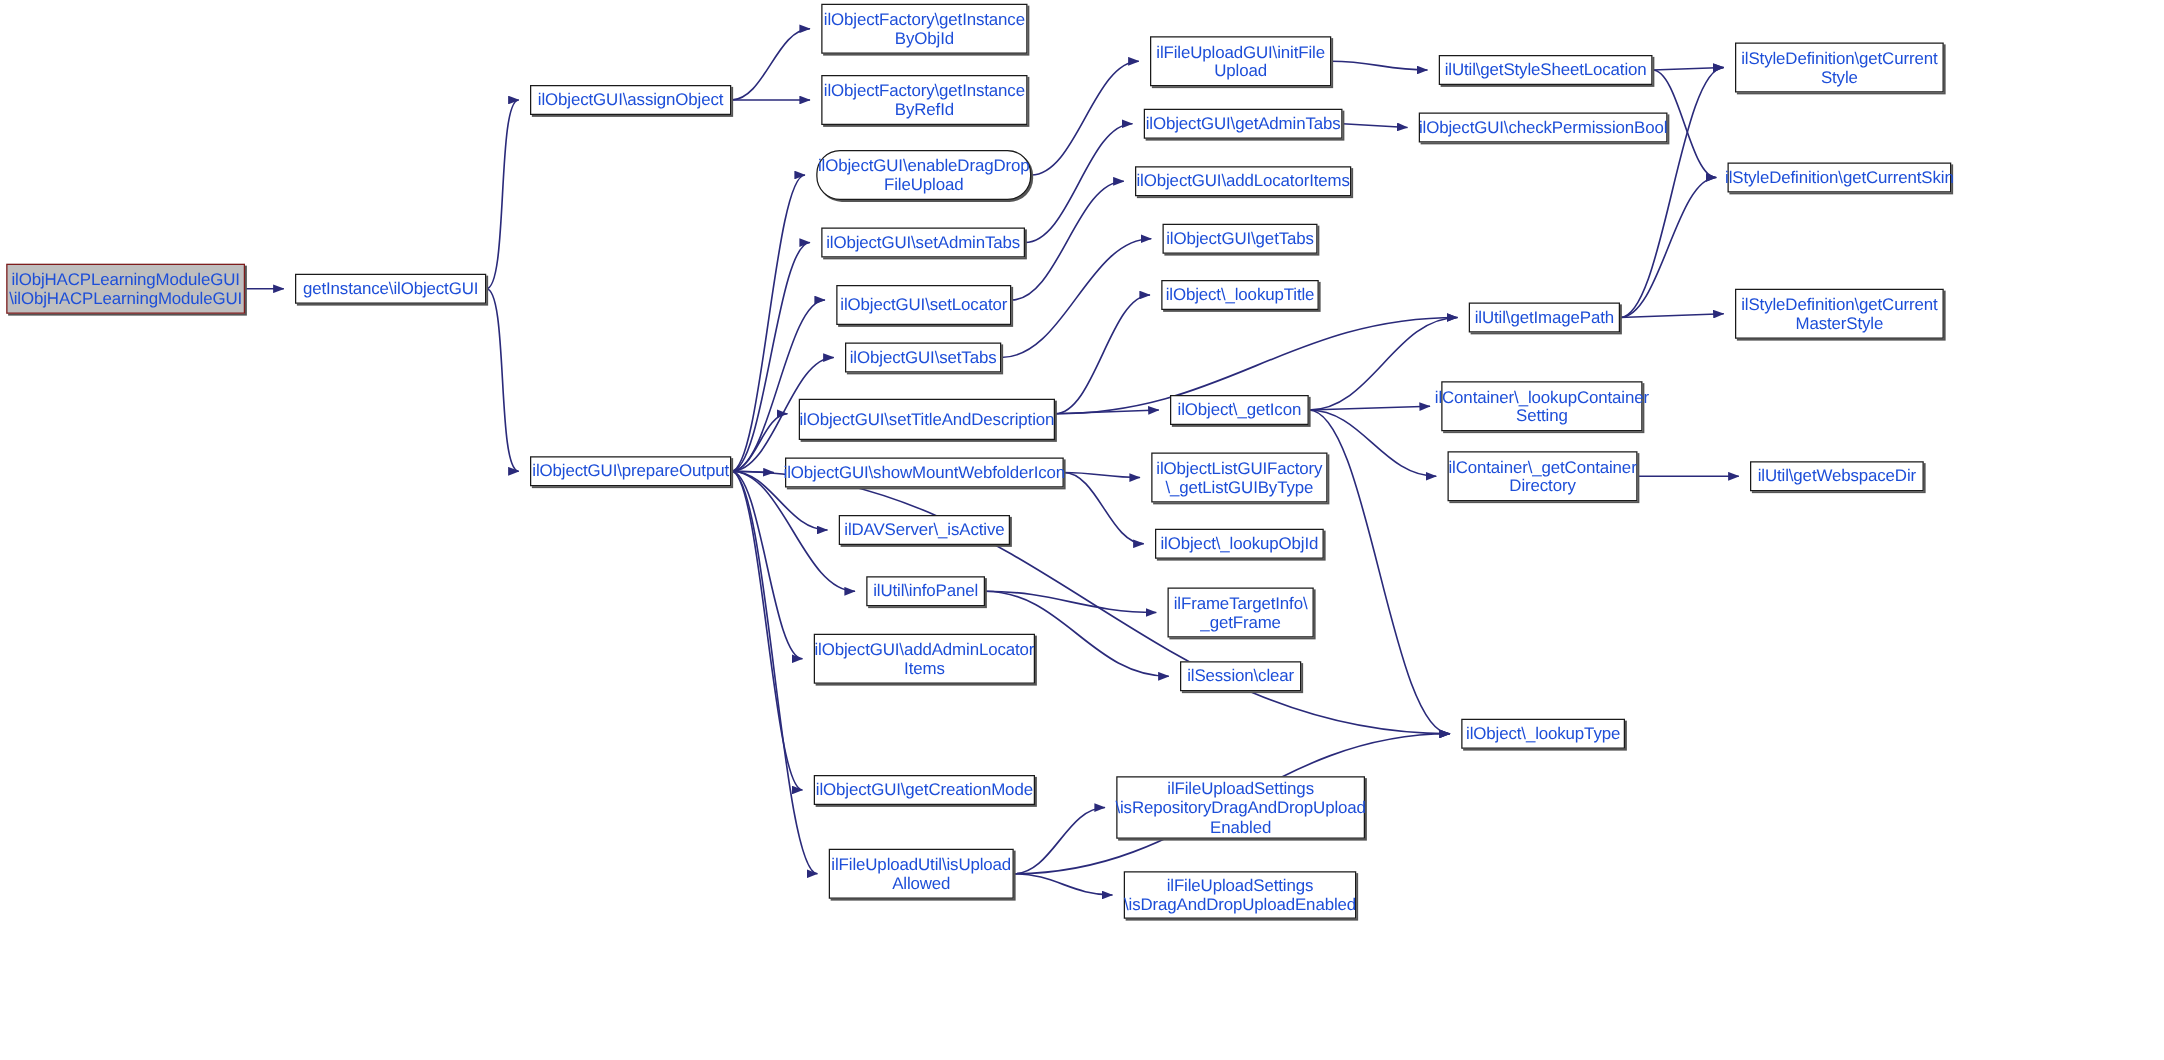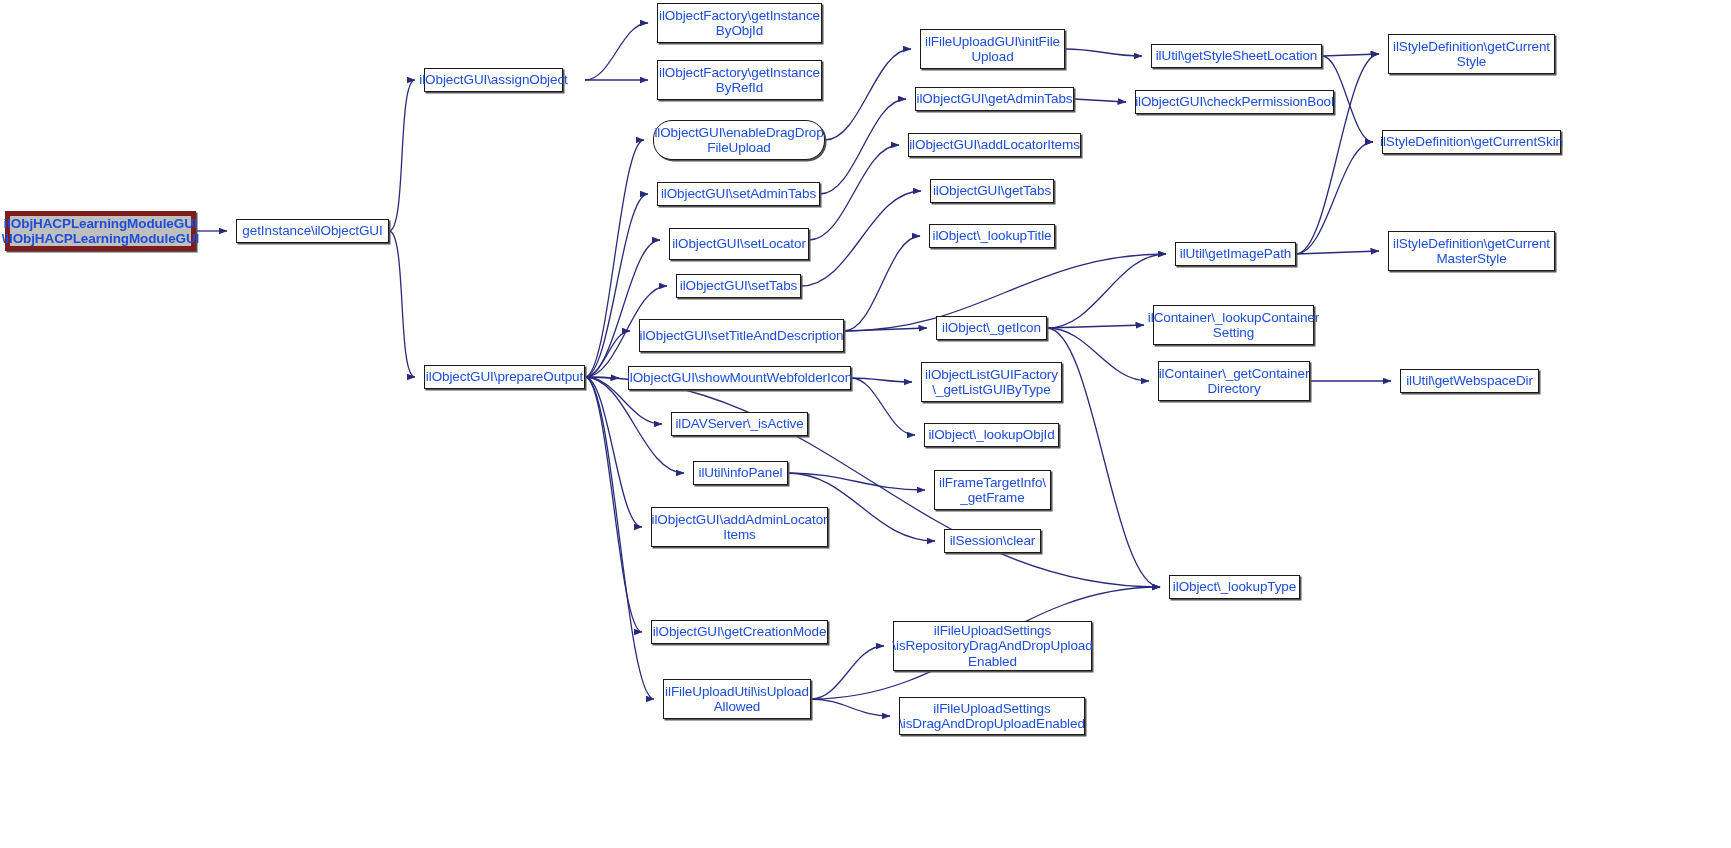--- a/index.html
+++ b/index.html
@@ -37,22 +37,21 @@
     align-items: center;
     justify-content: center;
     padding: 0 4px;
     white-space: pre-line;
     box-shadow: 1.5px 1.5px 0 0 #555555;
     z-index: 5;
     letter-spacing: -0.1px;
   }
   .node.root {
     background: #bfbfbf;
-    border: 5px solid #7f1d1d;
-    font-weight: bold;
+    border: 1px solid #7f1d1d;
   }
 </style>
 </head>
 <body>
 
 <div id="canvas">
   <svg class="edges" xmlns="http://www.w3.org/2000/svg">
     <defs>
       <marker id="arrowhead" markerWidth="9" markerHeight="7" refX="8.5" refY="3.5" orient="auto" markerUnits="userSpaceOnUse">
         <polygon points="0 0, 9 3.5, 0 7" fill="#2a2a7a"></polygon>
@@ -101,21 +100,21 @@
         <path d="M1296,254 C1330.86,254 1344.14,54 1379,54" fill="none" stroke="#2a2a7a" stroke-width="1.3" marker-end="url(#arrowhead)"></path>
         <path d="M1296,254 C1328.34,254 1340.66,142 1373,142" fill="none" stroke="#2a2a7a" stroke-width="1.3" marker-end="url(#arrowhead)"></path>
         <path d="M1296,254 L1379,251" fill="none" stroke="#2a2a7a" stroke-width="1.3" marker-end="url(#arrowhead)"></path>
         <path d="M1310,381 L1391,381" fill="none" stroke="#2a2a7a" stroke-width="1.3" marker-end="url(#arrowhead)"></path>
       </g>
   </svg>
   <div id="node-layer">
       <div class="node root" style="left: 5px; top: 211px; width: 191px; height: 40px;">ilObjHACPLearningModuleGUI
 \ilObjHACPLearningModuleGUI</div>
       <div class="node" style="left: 236px; top: 219px; width: 153px; height: 24px;">getInstance\ilObjectGUI</div>
-      <div class="node" style="left: 424px; top: 68px; width: 139px; height: 24px;">ilObjectGUI\assignObject</div>
+      <div class="node" style="left: 424px; top: 68px; width: 161px; height: 24px;">ilObjectGUI\assignObject</div>
       <div class="node" style="left: 424px; top: 365px; width: 161px; height: 24px;">ilObjectGUI\prepareOutput</div>
       <div class="node" style="left: 657px; top: 3px; width: 165px; height: 40px;">ilObjectFactory\getInstance
 ByObjId</div>
       <div class="node" style="left: 657px; top: 60px; width: 165px; height: 40px;">ilObjectFactory\getInstance
 ByRefId</div>
       <div class="node" style="left: 653px; top: 120px; width: 172px; height: 40px; border-radius: 19px;">ilObjectGUI\enableDragDrop
 FileUpload</div>
       <div class="node" style="left: 657px; top: 182px; width: 163px; height: 24px;">ilObjectGUI\setAdminTabs</div>
       <div class="node" style="left: 669px; top: 228px; width: 140px; height: 32px;">ilObjectGUI\setLocator</div>
       <div class="node" style="left: 676px; top: 274px; width: 125px; height: 24px;">ilObjectGUI\setTabs</div>

